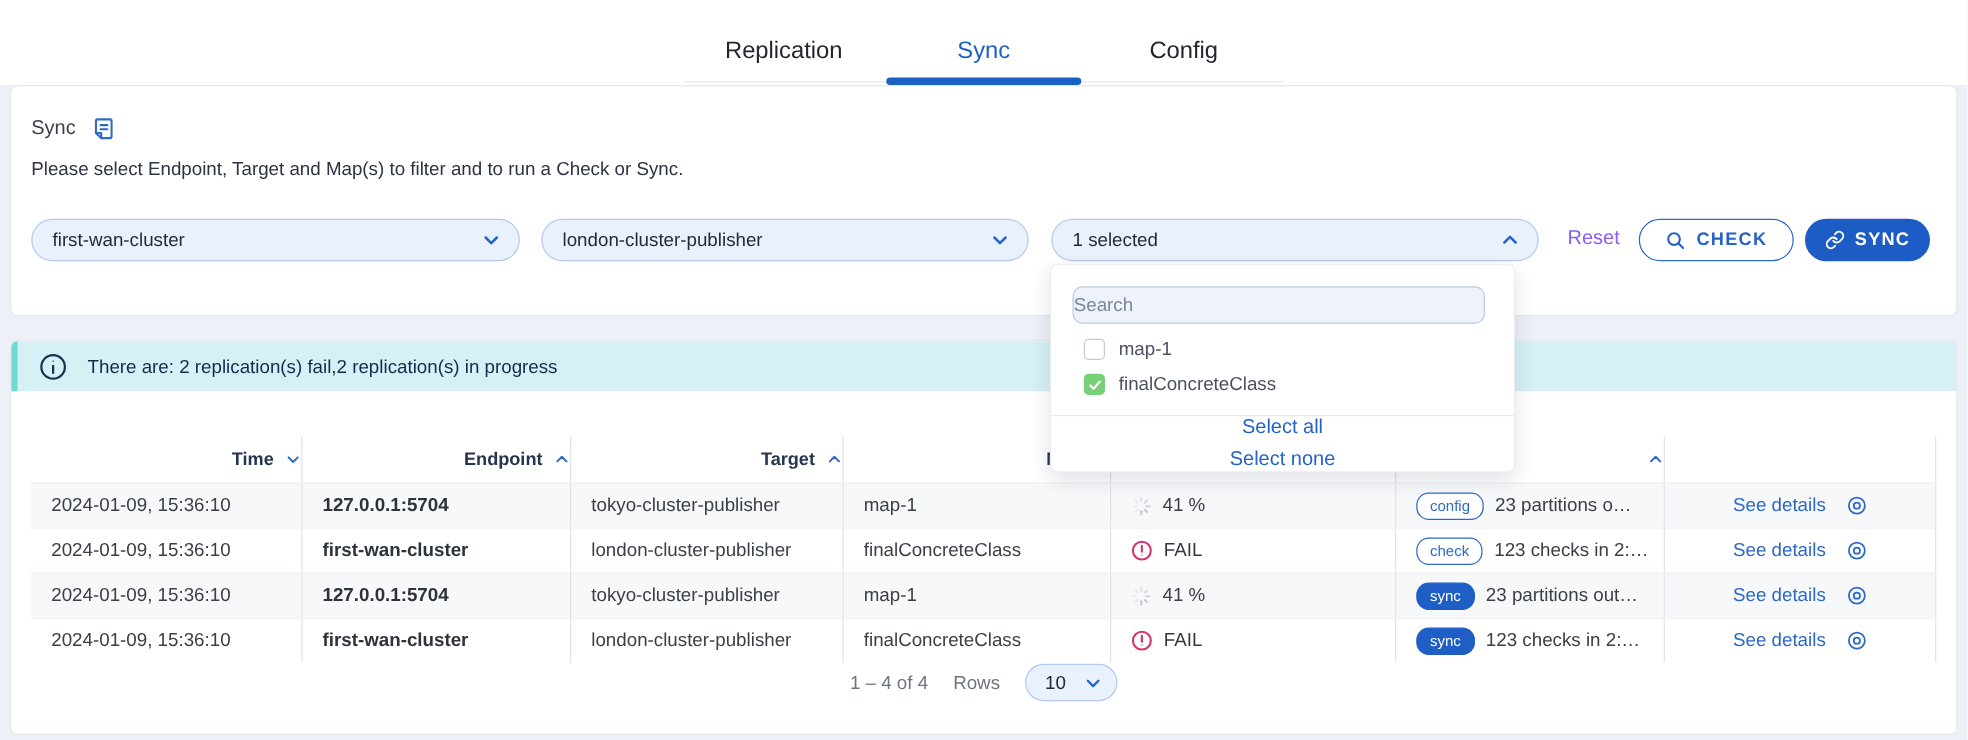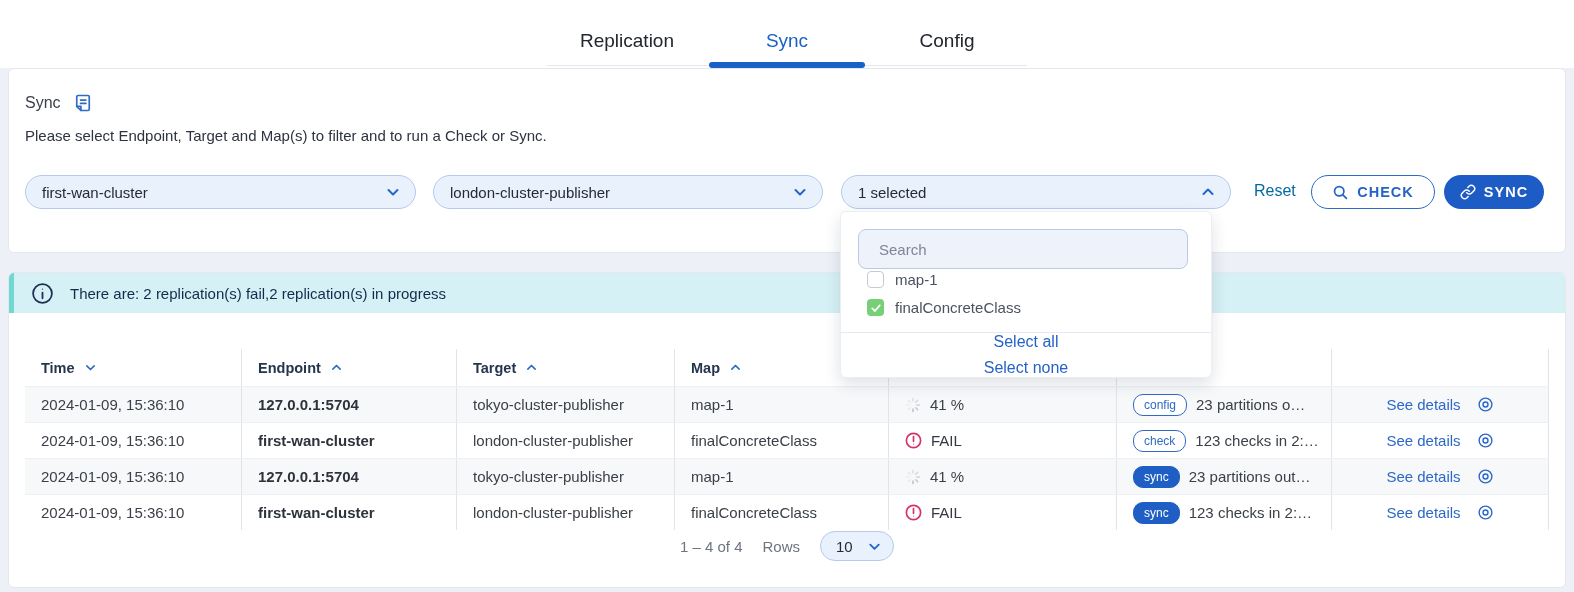--- a/index.html
+++ b/index.html
@@ -27,21 +27,21 @@
     font-size:16px; color:#3a3f49; }
   .filter-desc { position:absolute; left:16px; top:58px; font-size:15px; color:#2d3340; }
   .select {
     position:absolute; top:106px; height:34px; background:#e9f1fd; border:1px solid #b6c9ee;
     border-radius:17px; display:flex; align-items:center; justify-content:space-between;
     padding:0 14px 0 16px; font-size:15px; color:#262b33; cursor:pointer;
   }
   .select-endpoint { left:16px;  width:391px; }
   .select-target   { left:424px; width:390px; }
   .select-map      { left:832px; width:390px; }
-  .reset-link { position:absolute; left:1245px; top:113px; font-size:16px; color:#0369a1; cursor:pointer; }
+  .reset-link { position:absolute; left:1245px; top:113px; font-size:16px; color:#8b5cf6; cursor:pointer; }
   .btn-check {
     position:absolute; left:1302px; top:106px; width:124px; height:34px;
     border:1px solid #2d6bc8; border-radius:17px; background:#fff; color:#2563c6;
     font-size:14.5px; font-weight:bold; letter-spacing:1px;
     display:flex; align-items:center; justify-content:center; gap:8px; cursor:pointer;
     font-family:"Liberation Sans", sans-serif;
   }
   .btn-sync {
     position:absolute; left:1435px; top:106px; width:100px; height:34px;
     border:none; border-radius:17px; background:#1d5cc4; color:#fff;
@@ -49,23 +49,23 @@
     display:flex; align-items:center; justify-content:center; gap:8px; cursor:pointer;
     font-family:"Liberation Sans", sans-serif;
   }
   
   .map-panel {
     position:absolute; left:840px; top:211px; width:372px; height:167px;
     background:#fff; border:1px solid #eceef2; border-radius:6px;
     box-shadow:0 6px 16px rgba(30,40,70,.14); z-index:30;
   }
   .map-search {
-    position:absolute; left:17px; top:17px; width:330px; height:40px;
+    position:absolute; left:17px; top:17px; width:330px; height:30px;
     background:#edf2fb; border:1px solid #bcc8e4; border-radius:8px;
-    padding:0 20px; font-size:15px; color:#3c4250; outline:none;
+    padding:0 0; font-size:15px; color:#3c4250; outline:none;
     font-family:"Liberation Sans", sans-serif;
   }
   .map-search::placeholder { color:#7d8698; }
   .map-option { position:absolute; left:26px; display:flex; align-items:center; gap:11px;
     font-size:15px; color:#4a5160; cursor:pointer; }
   .map-option.o1 { top:59px; }
   .map-option.o2 { top:87px; }
   .cb { width:17px; height:17px; border-radius:4px; flex:0 0 auto; }
   .cb.unchecked { background:#fff; border:1.5px solid #c6cad2; }
   .cb.checked { background:#77cf77; display:flex; align-items:center; justify-content:center; }
@@ -88,21 +88,21 @@
   }
   .tbl { position:absolute; left:16px; top:76px; width:1524px; }
   .trow {
     display:grid; grid-template-columns:216px 215px 218px 214px 228px 215px 1fr;
     align-items:stretch;
   }
   .cell { display:flex; align-items:center; gap:9px; padding:0 0 0 16px; min-height:35px;
     font-size:15px; border-left:1px solid #e2e4ea; }
   .cell:first-child { border-left:none; }
   .cell:last-child { border-right:1px solid #e2e4ea; justify-content:center; padding-left:0; }
-  .thead .cell { min-height:37px; font-size:14.5px; font-weight:bold; color:#25354f; }
+  .thead .cell { min-height:37px; font-size:14.5px; font-weight:bold; color:#25354f;justify-content:flex-end; }
   .tbody .trow { border-top:1px solid #eef0f4; }
   .tbody .trow:nth-child(odd) { background:#f7f8fa; }
   .cell-endpoint { font-weight:bold; color:#2e333b; }
   .status-fail { color:#333842; }
   .badge { font-size:12px; line-height:1; padding:4px 10px; border-radius:10px; white-space:nowrap; }
   .badge.outline { border:1px solid #2f6bc5; color:#2f6bc5; background:#fff; }
   .badge.filled { background:#1f5ec4; color:#fff; border:1px solid #1f5ec4; }
   .see-details { color:#2c68c8; display:flex; align-items:center; gap:16px; cursor:pointer; }
   
   .pagination {

